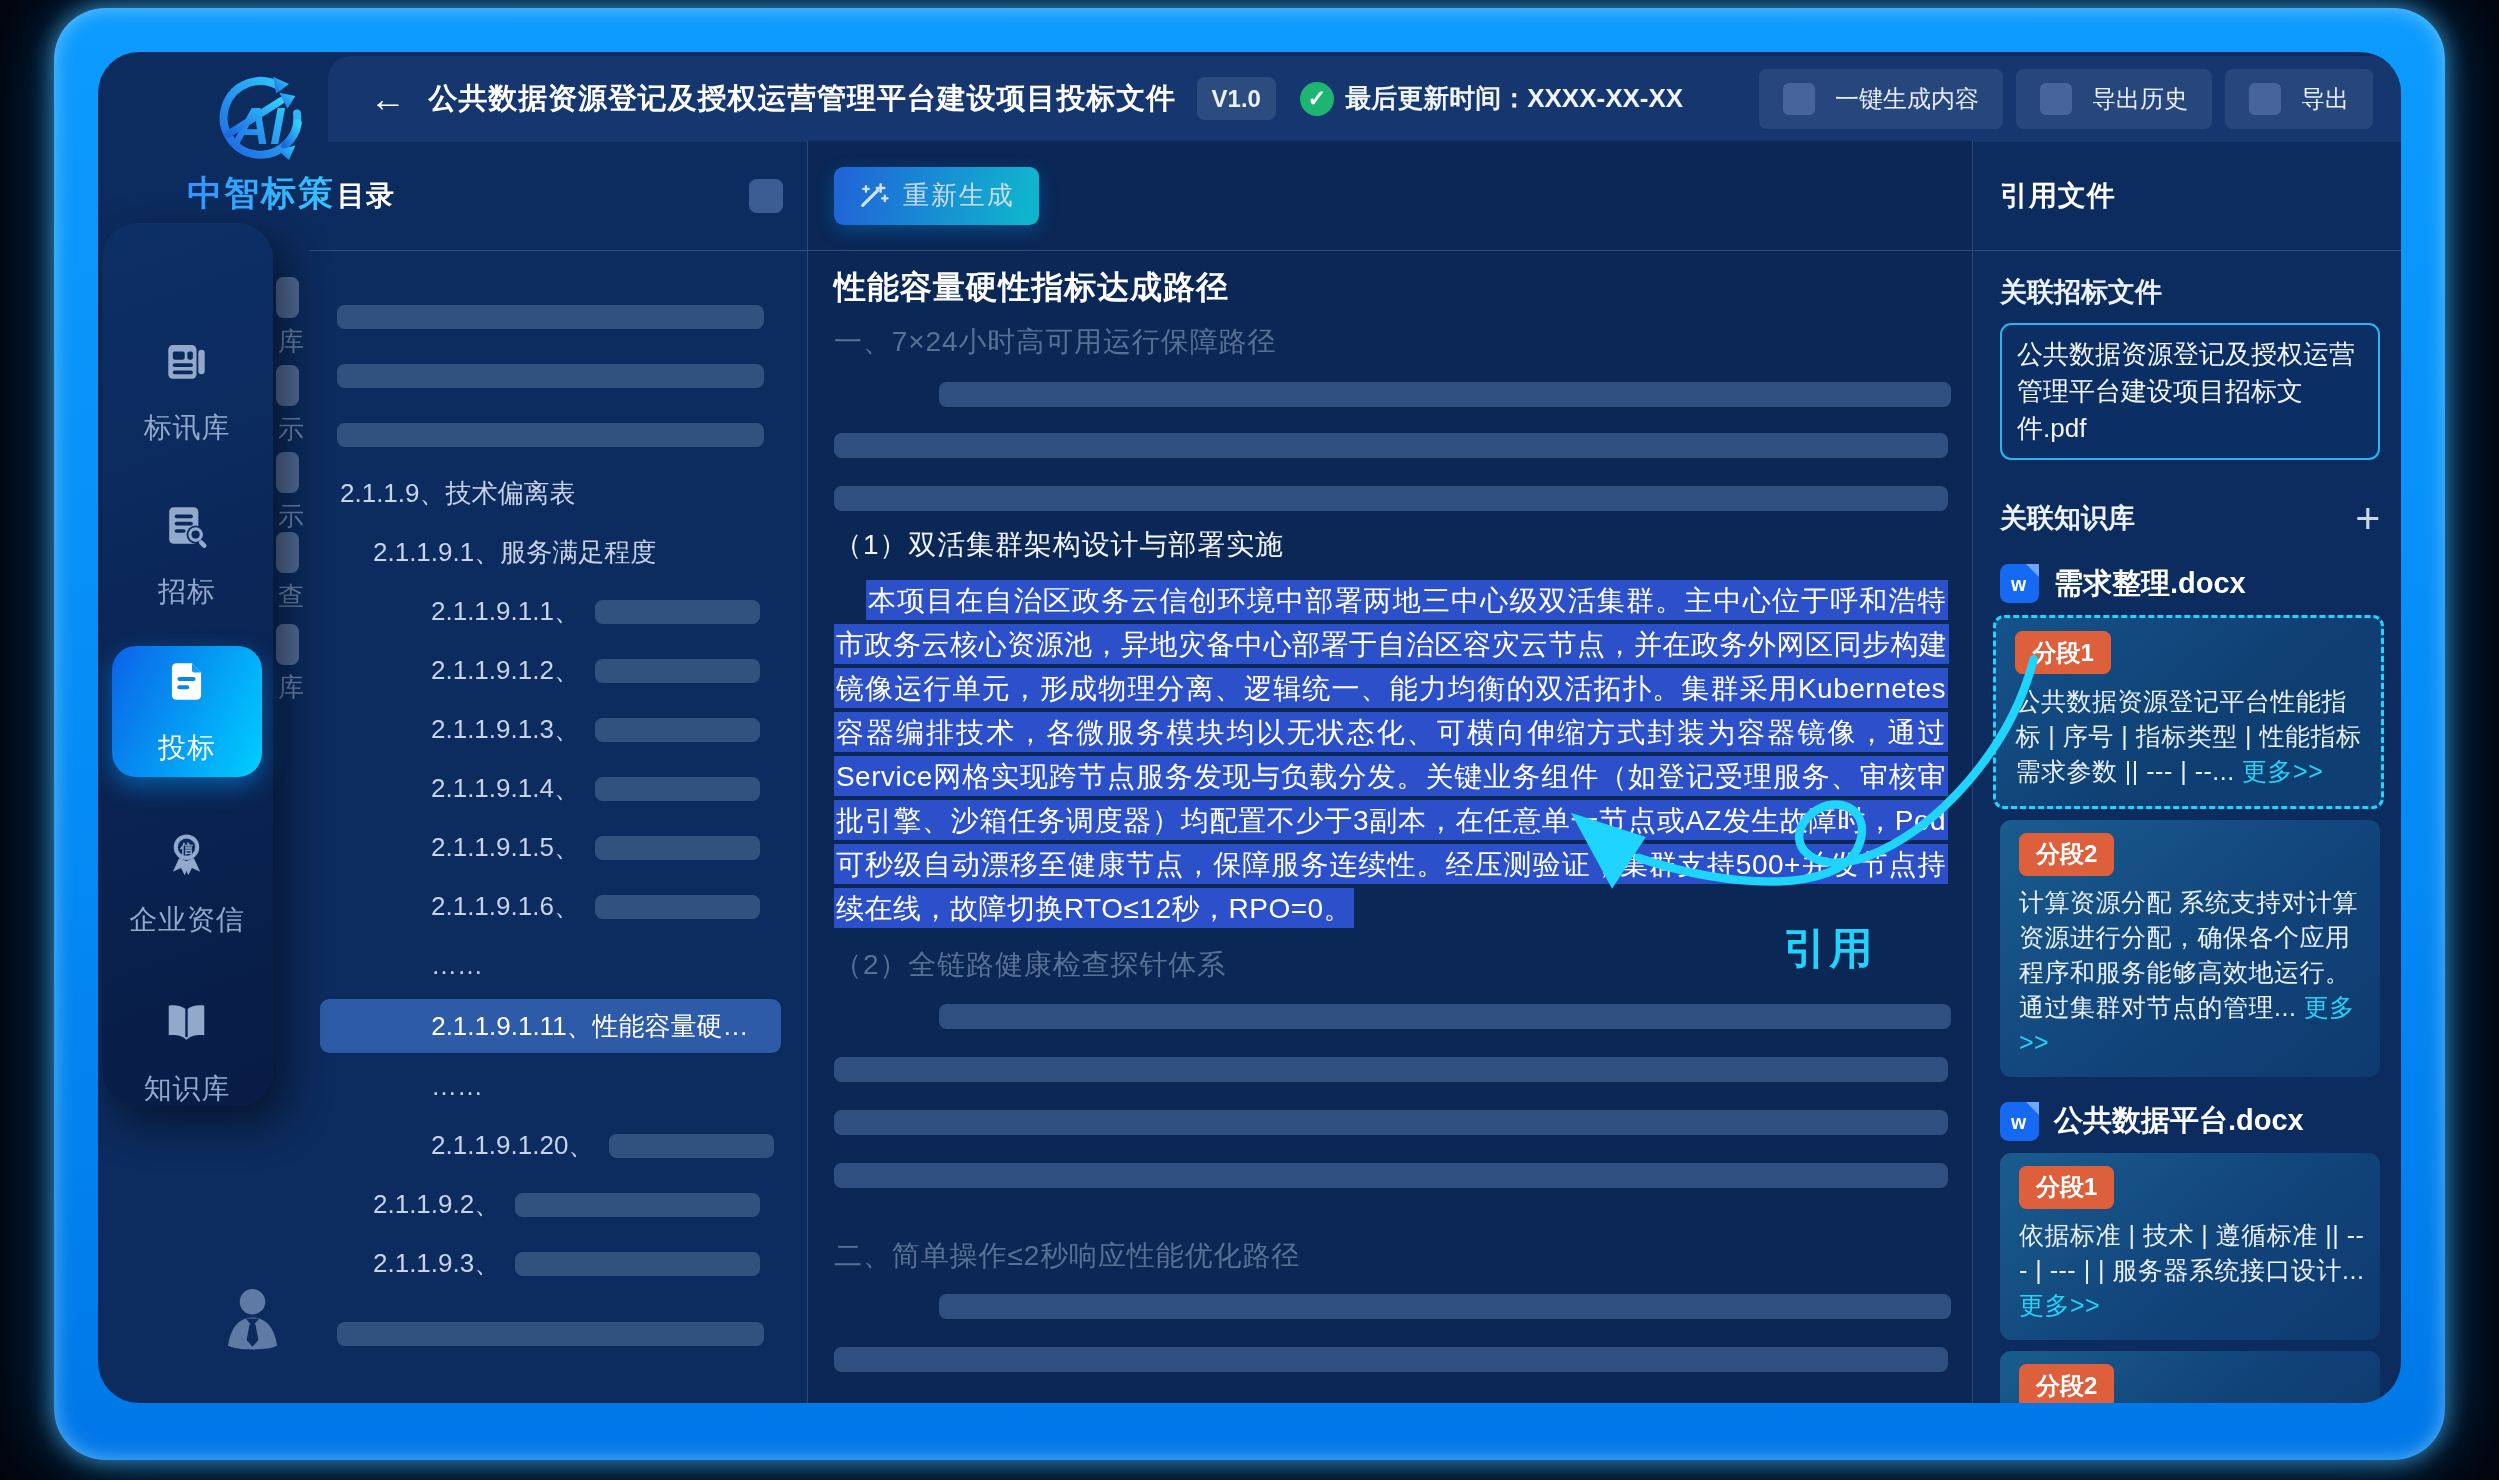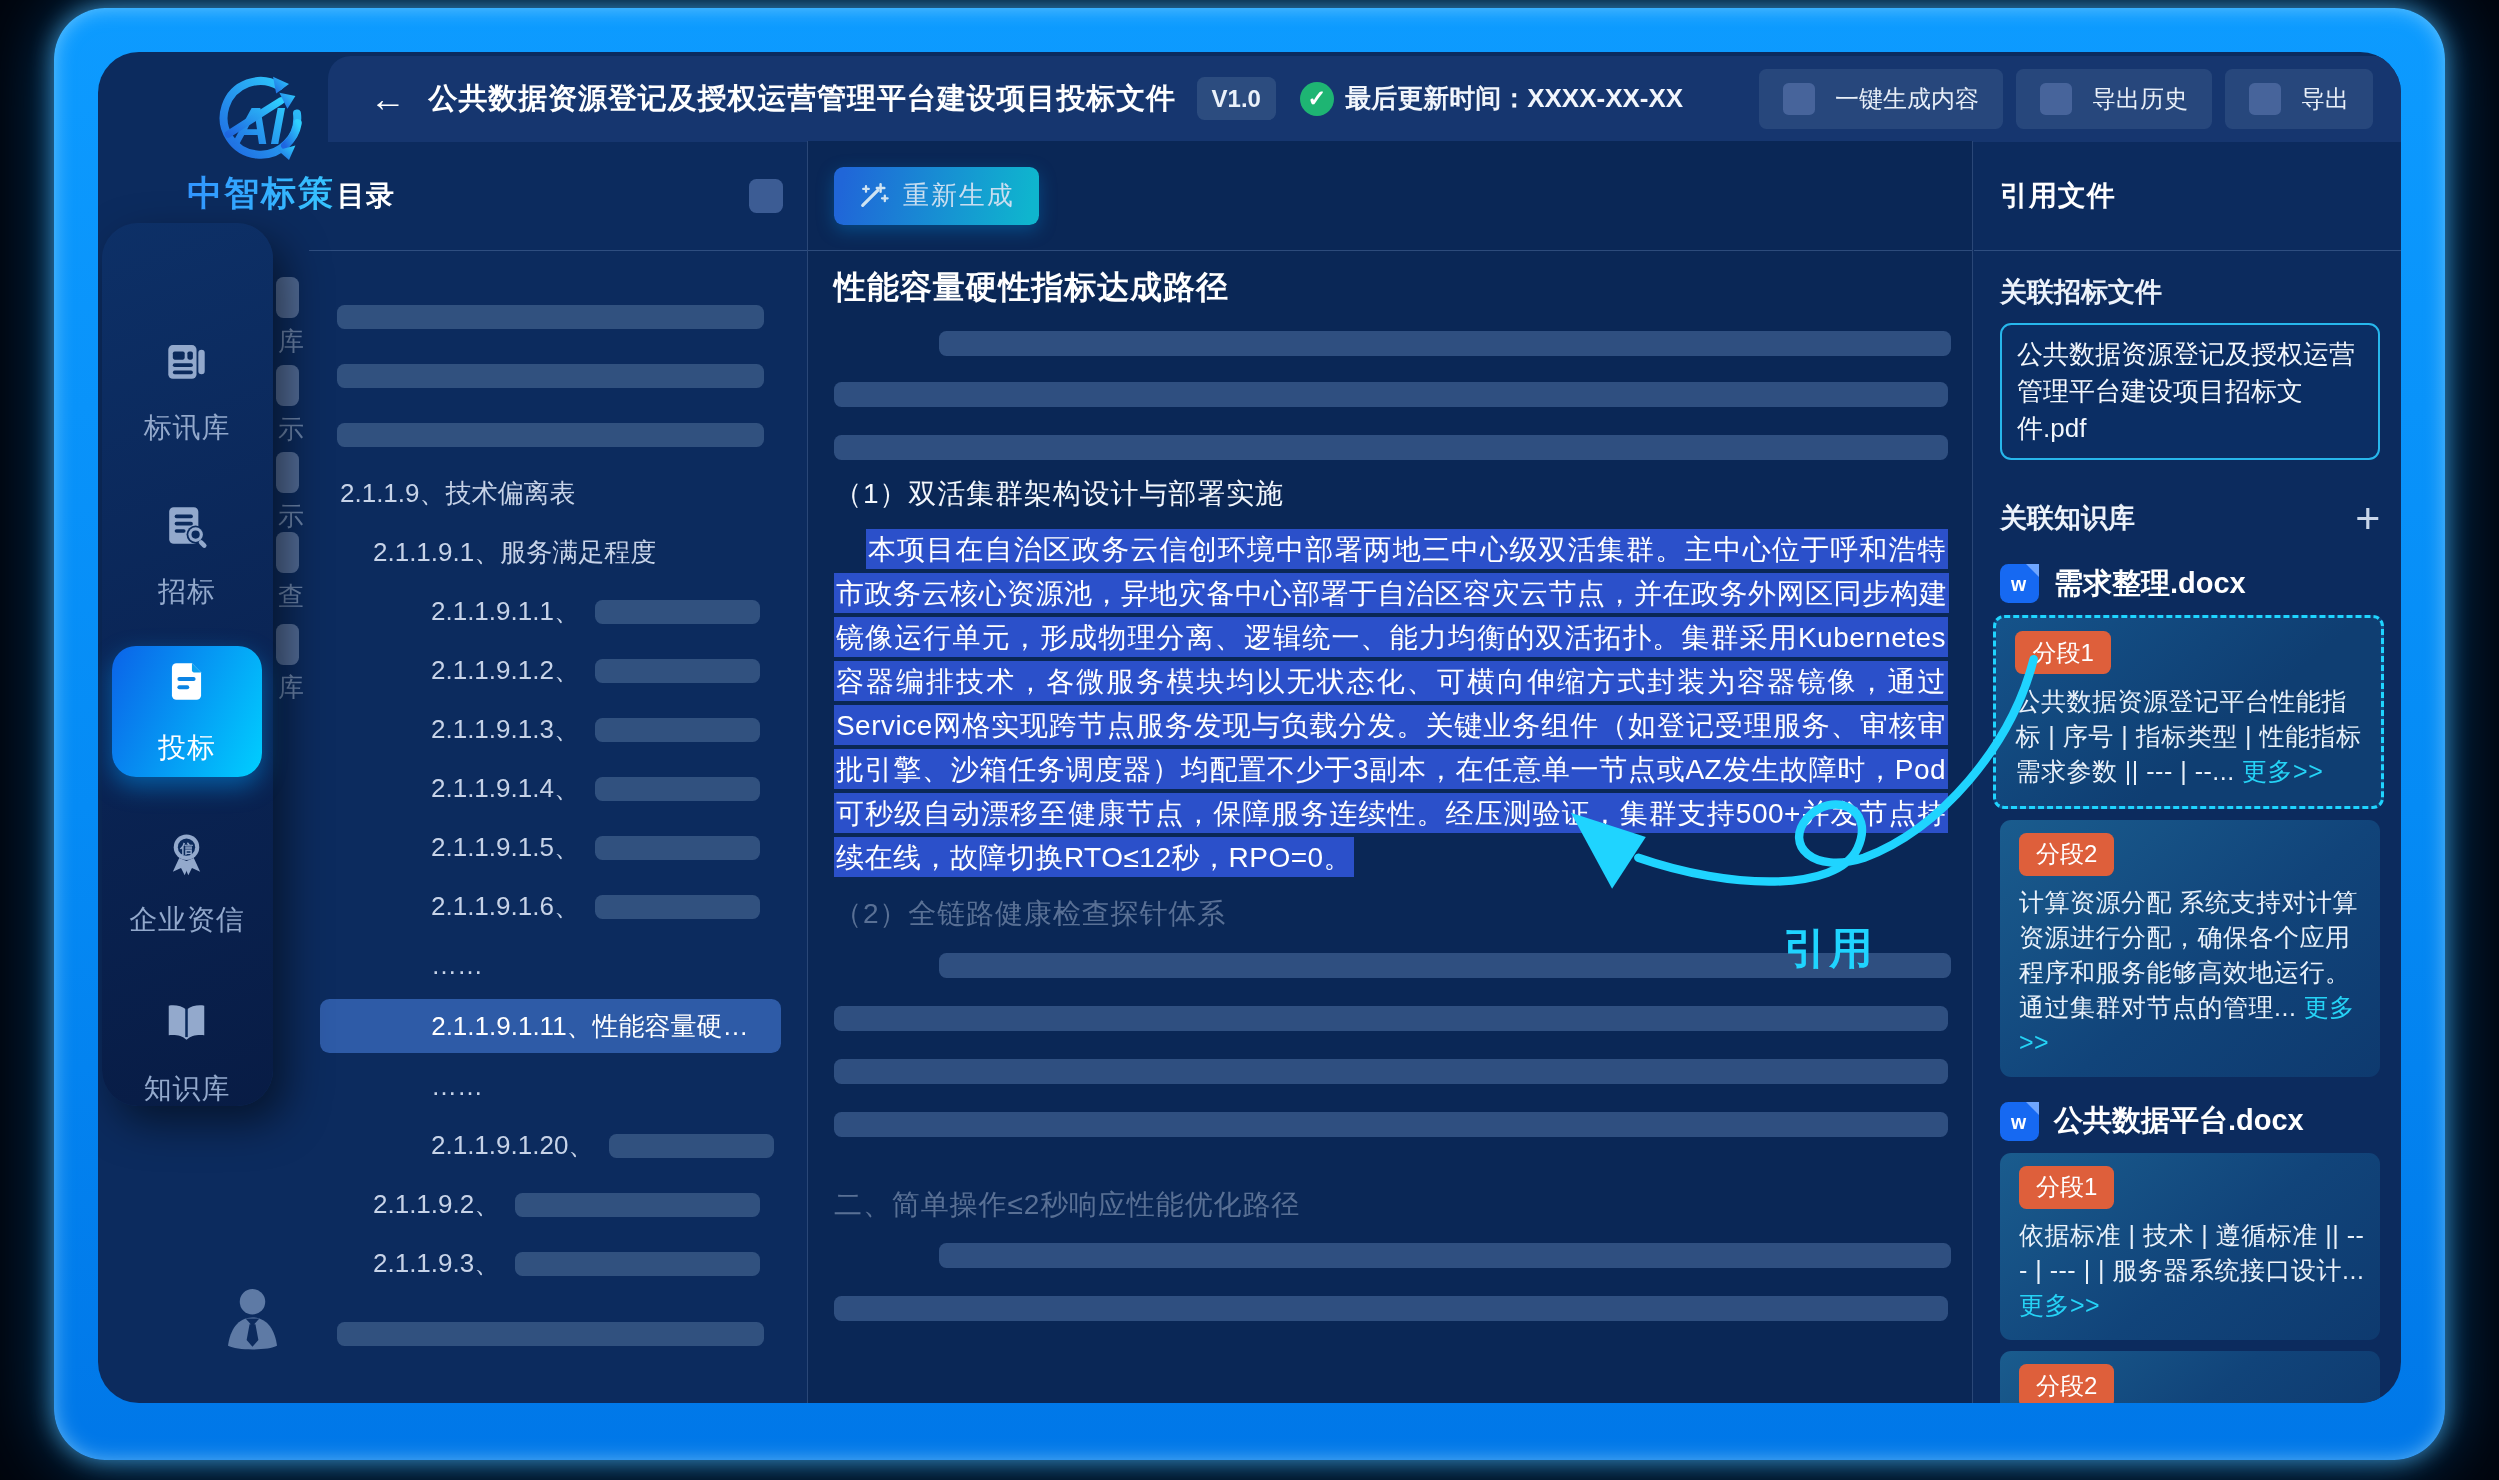--- a/index.html
+++ b/index.html
@@ -144,21 +144,21 @@
   .seg-card{
     margin-top:11.2px;border-radius:11.2px;padding:13px 15px 17px 19px;
     background:linear-gradient(140deg,#1A5C8E 0%,#11447A 55%,#0E3A6F 100%);
     cursor:pointer;
   }
   .seg-card.selected{
     border:3.7px dashed #1FD4FF;margin-left:-6.6px;margin-right:-3.7px;
     background:linear-gradient(140deg,#15538a 0%,#0F3E72 60%);
   }
   .seg-tag{
-    display:inline-block;background:#DE5F3B;color:#FFFFFF;font-size:24px;font-weight:400;
+    display:inline-block;background:#DE5F3B;color:#FFFFFF;font-size:24px;font-weight:700;
     padding:5.6px 17px;border-radius:7.5px;margin-bottom:9.4px;
   }
   .seg-text{font-size:25px;line-height:35px;color:#E9F1FA;letter-spacing:0.5px;}
   .seg-more{color:#25D3F6;cursor:pointer;}
   
   .cite-svg{position:absolute;left:0;top:0;width:2303px;height:1351px;z-index:20;pointer-events:none;}
   .cite-label{font-size:46px;font-weight:800;fill:#1FD4FF;letter-spacing:3px;}
 </style>
 </head>
 <body>
@@ -376,20 +376,21 @@
             <path d="M5 27 L21 11" stroke="currentColor" stroke-width="3.4" stroke-linecap="round"></path>
             <path d="M24 4.5 v8 M20 8.5 h8" stroke="currentColor" stroke-width="2.6" stroke-linecap="round"></path>
             <path d="M28.5 16.5 v6 M25.5 19.5 h6" stroke="currentColor" stroke-width="2.4" stroke-linecap="round"></path>
             <path d="M8.5 6.5 v6 M5.5 9.5 h6" stroke="currentColor" stroke-width="2.4" stroke-linecap="round"></path>
           </svg>
           <span class="lb">重新生成</span>
         </div>
       </div>
       <div class="main-body">
         <div class="m-doc-title">性能容量硬性指标达成路径</div>
+        <div class="m-h-dim">一、7×24小时高可用运行保障路径</div>
         <div class="m-skel m-indent mt22" style="width:1012px;"></div>
         <div class="m-skel mt28"></div>
         <div class="m-skel mt30"></div>
         <div class="m-sub">（1）双活集群架构设计与部署实施</div>
         <p class="para"><span class="hl">本项目在自治区政务云信创环境中部署两地三中心级双活集群。主中心位于呼和浩特市政务云核心资源池，异地灾备中心部署于自治区容灾云节点，并在政务外网区同步构建镜像运行单元，形成物理分离、逻辑统一、能力均衡的双活拓扑。集群采用Kubernetes容器编排技术，各微服务模块均以无状态化、可横向伸缩方式封装为容器镜像，通过Service网格实现跨节点服务发现与负载分发。关键业务组件（如登记受理服务、审核审批引擎、沙箱任务调度器）均配置不少于3副本，在任意单一节点或AZ发生故障时，Pod可秒级自动漂移至健康节点，保障服务连续性。经压测验证，集群支持500+并发节点持续在线，故障切换RTO≤12秒，RPO=0。</span></p>
         <div class="m-sub-dim">（2）全链路健康检查探针体系</div>
         <div class="m-skel m-indent mt22" style="width:1012px;"></div>
         <div class="m-skel mt30"></div>
         <div class="m-skel mt30"></div>
         <div class="m-skel mt30"></div>

